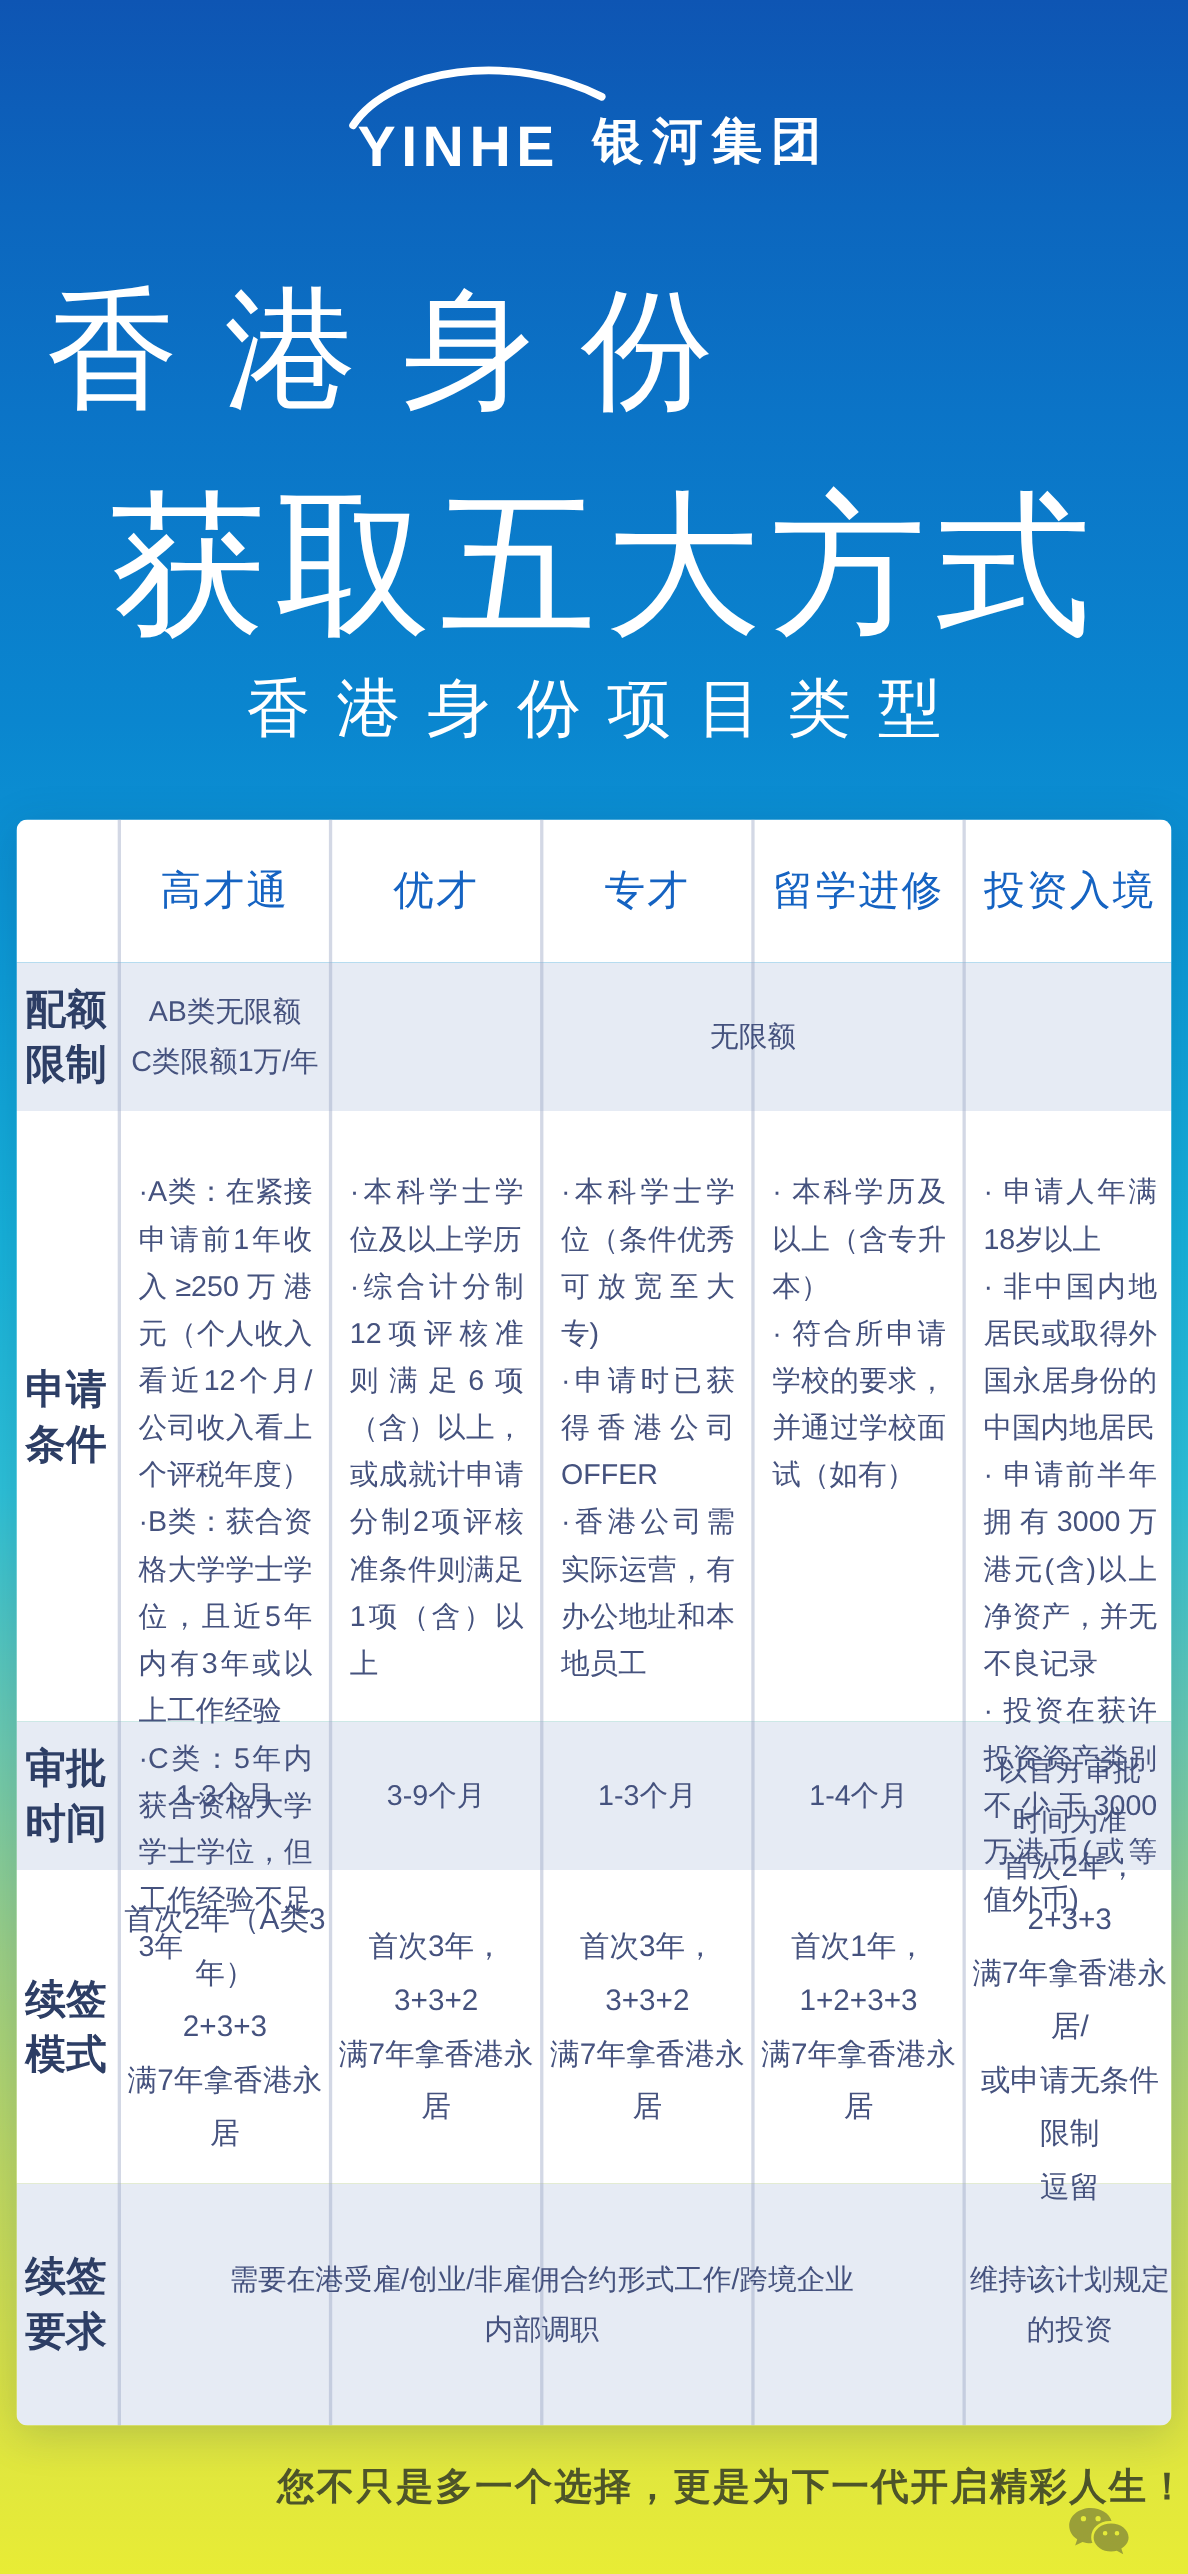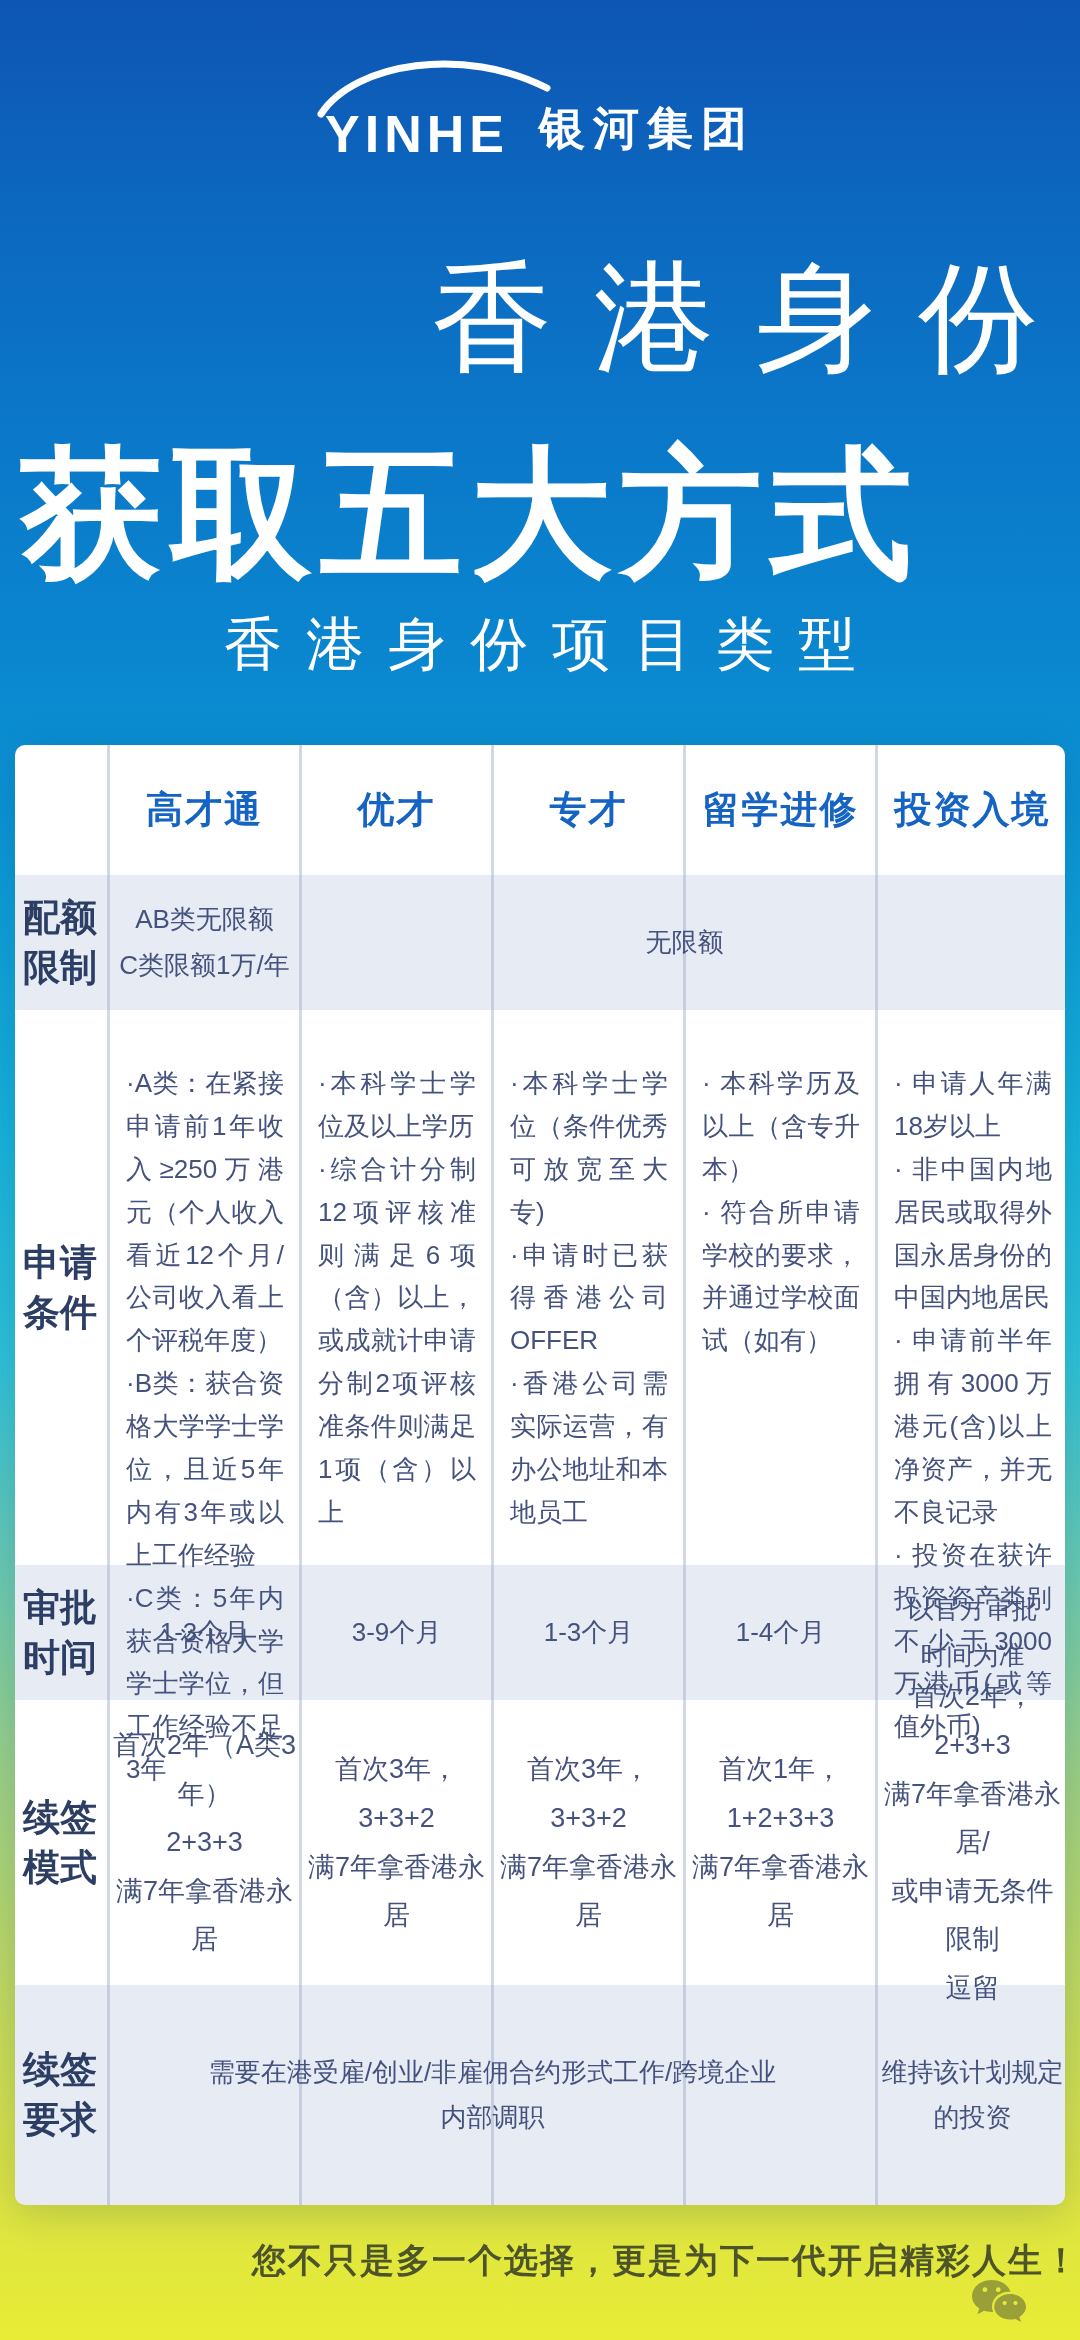--- a/index.html
+++ b/index.html
@@ -20,42 +20,42 @@
       #0e55b3 0%, #0c66be 8%, #0b74c7 16%, #0a86cf 28%, #0d9cd6 38%,
       #17b2da 48%, #2ec2d8 58%, #6fcbae 68%, #9ed184 76%, #c2da5f 85%,
       #dbe344 93%, #e8ec35 100%);
   }
   
   .logo-wrap{position:absolute;top:96px;left:0;right:0;display:flex;justify-content:center;align-items:center;gap:30px;}
   .logo-yinhe{position:relative;color:#fff;font-weight:800;font-size:52px;letter-spacing:5px;line-height:1;padding-top:12px;}
   .logo-arc{position:absolute;left:-10px;top:-42px;width:240px;height:64px;}
   .logo-company{color:#fff;font-weight:700;font-size:46px;letter-spacing:8px;line-height:1;}
   
-  .title1{position:absolute;top:238px;left:0;right:0;text-align:right;color:#fff;
+  .title1{position:absolute;top:238px;left:0;right:0;text-align:left;color:#fff;
     font-size:120px;font-weight:500;letter-spacing:42px;text-indent:42px;white-space:nowrap;}
-  .title2{position:absolute;top:420px;left:12px;right:0;color:#fff;
-    font-size:142px;font-weight:700;letter-spacing:8px;text-indent:8px;white-space:nowrap;}
+  .title2{position:absolute;top:420px;left:12px;right:0;text-align:center;color:#fff;
+    font-size:142px;font-weight:400;letter-spacing:8px;text-indent:8px;white-space:nowrap;}
   .subtitle{position:absolute;top:606px;left:0;right:0;text-align:center;color:#fff;
     font-size:58px;font-weight:400;letter-spacing:24px;text-indent:24px;white-space:nowrap;}
   
   .table{position:absolute;left:15px;top:745px;width:1050px;height:1460px;border-radius:10px;overflow:hidden;
     box-shadow:0 8px 40px rgba(0,40,90,.18);}
   .stripe{position:absolute;left:0;width:100%;}
   .s-white{background:var(--card,#fff);}
   .s-band{background:var(--band,#e6ebf4);}
   .vline{position:absolute;top:0;bottom:0;width:3px;background:rgba(158,168,198,.45);z-index:2;}
   .grid{position:relative;z-index:3;display:grid;width:100%;height:100%;
     grid-template-columns:90px repeat(5,1fr);
     grid-template-rows:130px 135px 555px 135px 285px 220px;
     column-gap:7px;}
   .gc1{grid-column:1}.gc2{grid-column:2}.gc3{grid-column:3}.gc4{grid-column:4}.gc5{grid-column:5}.gc6{grid-column:6}
   .gspan36{grid-column:3/7}.gspan25{grid-column:2/6}
   .gr1{grid-row:1}.gr2{grid-row:2}.gr3{grid-row:3}.gr4{grid-row:4}.gr5{grid-row:5}.gr6{grid-row:6}
   .th{display:flex;align-items:center;justify-content:center;color:var(--accent-blue,#1563c2);
-    font-size:37px;font-weight:700;letter-spacing:2px;}
+    font-size:37px;font-weight:400;letter-spacing:2px;}
   .rl{display:flex;align-items:center;justify-content:center;text-align:center;color:var(--label-navy,#2d3e65);
     font-size:37px;font-weight:800;white-space:pre-line;line-height:1.35;}
   .cell{color:var(--cell-text,#45527e);font-size:26px;white-space:pre-line;}
   .center{display:flex;align-items:center;justify-content:center;text-align:center;line-height:1.75;}
   .cond{padding:52px 13px 0 14px;text-align:justify;line-height:1.65;}
   .mode{font-size:27px;line-height:1.8;}
   
   .slogan{position:absolute;top:2238px;left:0;right:0;text-align:right;color:var(--footer-text,#4d5429);
     font-size:34px;font-weight:700;letter-spacing:2px;}
   .watermark{position:absolute;top:2278px;right:52px;display:flex;align-items:center;gap:14px;

